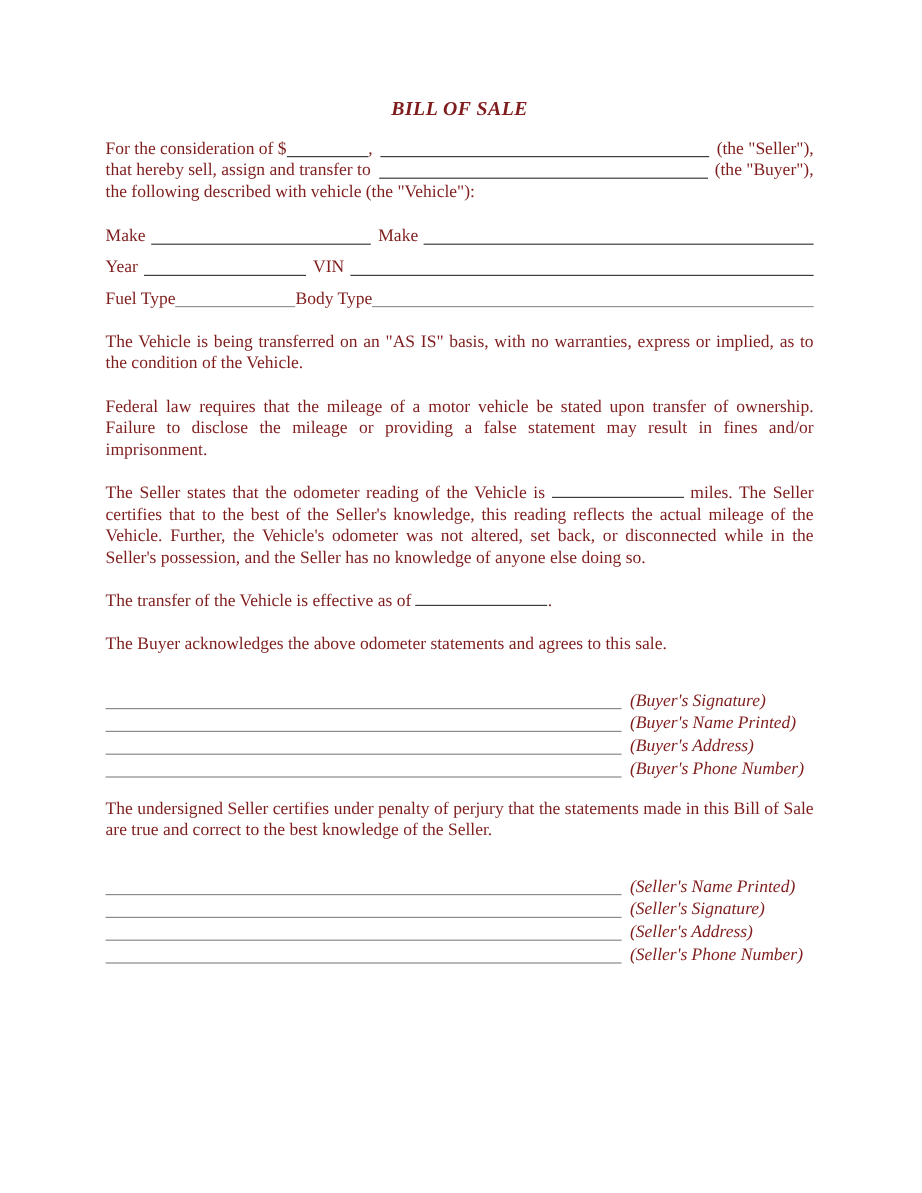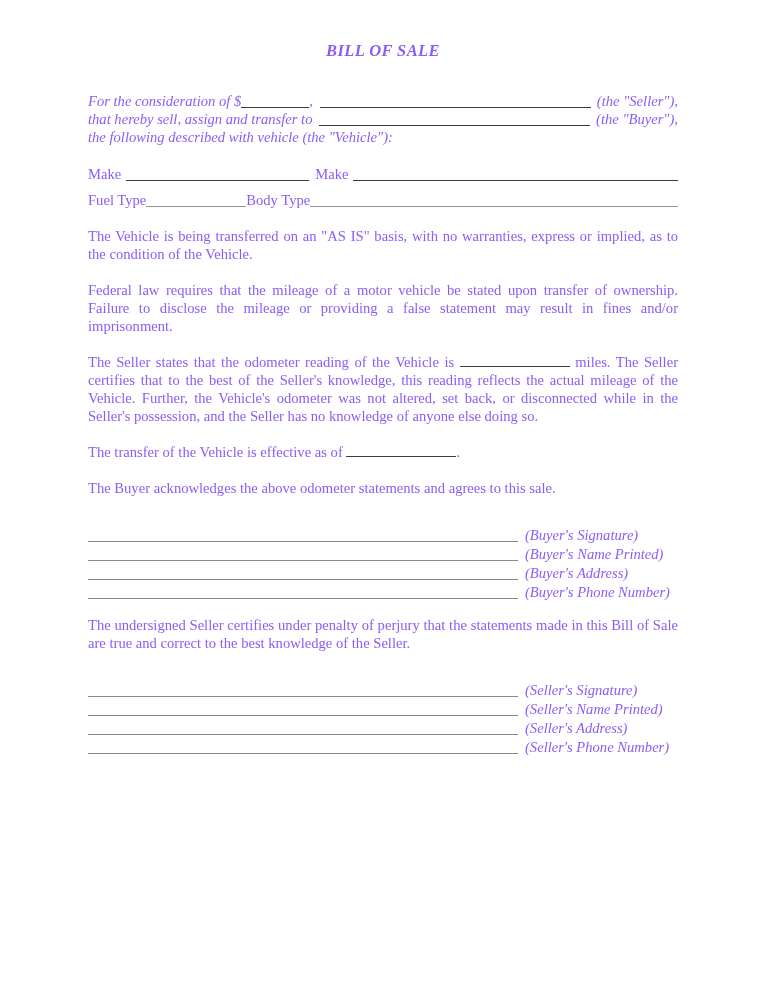--- a/index.html
+++ b/index.html
@@ -2,39 +2,39 @@
 <html><head>
 <meta charset="utf-8">
 <style>
   html, body { margin: 0; padding: 0; background: #ffffff; }
   .page {
     position: relative;
     width: 768px;
     height: 832px;
     background: #ffffff;
     box-sizing: border-box;
-    padding: 40px 90px 0 88px;
+    padding: 80px 90px 0 88px;
     font-family: "Liberation Serif", "DejaVu Serif", serif;
     font-size: 14.6px;
     line-height: 18px;
-    color: #8b5cf6;
+    color: #7f1d1d;
     overflow: hidden;
   }
   .title {
     margin: 0;
     text-align: center;
     font-size: 16.5px;
     line-height: 21px;
     font-weight: bold;
     font-style: italic;
     letter-spacing: 0.4px;
   }
   .para { margin: 18px 0 0 0; }
   .justify { text-align: justify; }
-  .mt31 { margin-top: 31px; font-style: italic; }
+  .mt31 { margin-top: 14px; }
   .mt19 { margin-top: 19px; }
   .mt17 { margin-top: 17px; }
   .mt15 { margin-top: 15px; }
   
   .fline { display: flex; align-items: flex-end; }
   .fline span { white-space: nowrap; }
   .blank {
     display: inline-block;
     border-bottom: 1px solid #3c3c3c;
     height: 13px;
@@ -93,20 +93,26 @@
     <div>the following described with vehicle (the "Vehicle"):</div>
   </div>
 
   <div class="mt19">
     <div class="fline vrow">
       <span>Make</span>
       <span class="blank w183"></span>
       <span class="lbl2">Make</span>
       <span class="blank grow"></span>
     </div>
+    <div class="fline vrow">
+      <span>Year</span>
+      <span class="blank w135"></span>
+      <span class="lbl2">VIN</span>
+      <span class="blank grow"></span>
+    </div>
     <div class="fline">
       <span>Fuel Type</span>
       <span class="blank w100 gray-line"></span>
       <span class="lbl2">Body Type</span>
       <span class="blank grow gray-line"></span>
     </div>
   </div>
 
 
   <p class="para justify">The Vehicle is being transferred on an "AS IS" basis, with no warranties, express or implied, as to the condition of the Vehicle.</p>
@@ -143,25 +149,25 @@
       <span class="sigline"></span>
       <span class="siglabel">(Buyer's Phone Number)</span>
     </div>
   </div>
 
   <p class="para justify mt15">The undersigned Seller certifies under penalty of perjury that the statements made in this Bill of Sale are true and correct to the best knowledge of the Seller.</p>
 
   <div class="sigblock">
     <div class="sigrow">
       <span class="sigline"></span>
-      <span class="siglabel">(Seller's Signature)</span>
+      <span class="siglabel">(Seller's Name Printed)</span>
     </div>
     <div class="sigrow">
       <span class="sigline"></span>
-      <span class="siglabel">(Seller's Name Printed)</span>
+      <span class="siglabel">(Seller's Signature)</span>
     </div>
     <div class="sigrow">
       <span class="sigline"></span>
       <span class="siglabel">(Seller's Address)</span>
     </div>
     <div class="sigrow">
       <span class="sigline"></span>
       <span class="siglabel">(Seller's Phone Number)</span>
     </div>
   </div>

